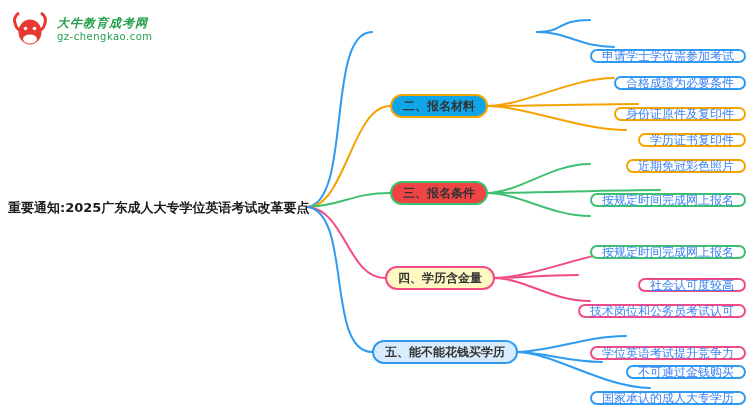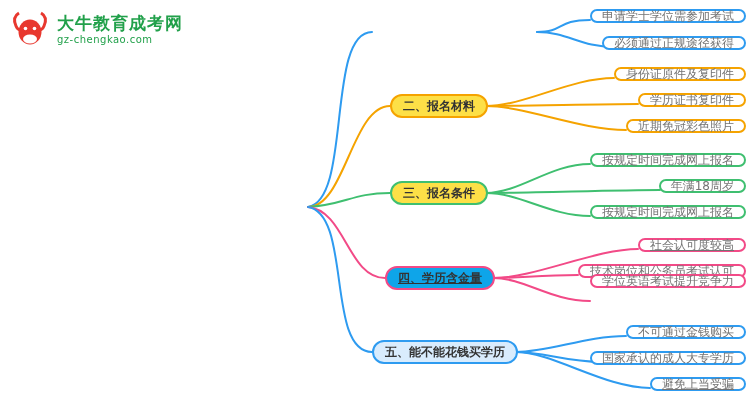--- a/index.html
+++ b/index.html
@@ -3,39 +3,39 @@
 <meta charset="utf-8">
 <style>
   html,body{margin:0;padding:0;background:#ffffff;}
   body{font-family:"DejaVu Sans","Liberation Sans",sans-serif;}
   .stage{position:relative;width:750px;height:410px;background:#ffffff;overflow:hidden;}
   svg.connectors{position:absolute;left:0;top:0;}
 
   
   .logo{position:absolute;left:10px;top:8px;display:flex;align-items:center;gap:7px;cursor:pointer;}
   .logo-texts{display:flex;flex-direction:column;line-height:1.25;}
-  .logo-name{font-size:17px;font-weight:bold;color:#21a04a;letter-spacing:1px;}
+  .logo-name{font-size:12px;font-weight:bold;color:#21a04a;letter-spacing:1px;font-style:italic;}
   .logo-domain{font-size:10px;color:#21a04a;letter-spacing:.5px;}
 
   
   .root-label{position:absolute;left:8px;top:199px;font-size:13px;font-weight:bold;color:#1a1a1a;white-space:nowrap;}
 
   
   .pill{position:absolute;height:24px;display:flex;align-items:center;justify-content:center;
         padding:0 11px;border-radius:13px;font-size:12px;font-weight:600;color:#333;
         white-space:nowrap;box-sizing:border-box;border:2px solid;}
   .pill.blue{background:#d9ecfd;border-color:#2e9bf0;}
-  .pill.orange{background:#fde047;border-color:#f5a300;}
-  .pill.green{background:#fde047;border-color:#3fbf70;}
-  .pill.pink{background:#0ea5e9;border-color:#f24a87;text-decoration:underline;}
+  .pill.orange{background:#0ea5e9;border-color:#f5a300;}
+  .pill.green{background:#ef4444;border-color:#3fbf70;}
+  .pill.pink{background:#fef9c3;border-color:#f24a87;}
 
   
   .leaf{position:absolute;right:4px;height:14px;display:flex;align-items:center;justify-content:center;
-        padding:0 10px;border-radius:12px;background:#ffffff;font-size:12px;color:#737373;
-        white-space:nowrap;box-sizing:border-box;border:2px solid;}
+        padding:0 10px;border-radius:12px;background:#ffffff;font-size:12px;color:#3b82f6;
+        white-space:nowrap;box-sizing:border-box;border:2px solid;margin-top:40px;}
   .leaf.blue{border-color:#2e9bf0;}
   .leaf.orange{border-color:#f5a300;}
   .leaf.green{border-color:#3fbf70;}
   .leaf.pink{border-color:#f24a87;}
 </style>
 </head>
 <body>
 
 <div class="stage">
 
@@ -89,38 +89,38 @@
         <circle cx="15.5" cy="20.5" r="1.8" fill="#ffffff"></circle>
         <circle cx="24.5" cy="20.5" r="1.8" fill="#ffffff"></circle>
       </svg>
     </span>
     <span class="logo-texts">
       <span class="logo-name">大牛教育成考网</span>
       <span class="logo-domain">gz-chengkao.com</span>
     </span>
   </div>
 
+  <div class="root-label">重要通知:2025广东成人大专学位英语考试改革要点</div>
 
   <div class="pill orange" style="left:390px;top:94px;">二、报名材料</div>
   <div class="pill green" style="left:390px;top:181px;">三、报名条件</div>
   <div class="pill pink" style="left:385px;top:266px;">四、学历含金量</div>
   <div class="pill blue" style="left:372px;top:340px;">五、能不能花钱买学历</div>
 
   <div class="leaf blue" style="top:9px;">申请学士学位需参加考试</div>
-  <div class="leaf blue" style="top:36px;">必须通过正规途径获得</div>
+  <div class="leaf blue" style="top:36px;">合格成绩为必要条件</div>
 
   <div class="leaf orange" style="top:67px;">身份证原件及复印件</div>
   <div class="leaf orange" style="top:119px;">近期免冠彩色照片</div>
   <div class="leaf orange" style="top:93px;">学历证书复印件</div>
 
   <div class="leaf green" style="top:153px;">按规定时间完成网上报名</div>
-  <div class="leaf green" style="top:179px;">年满18周岁</div>
   <div class="leaf green" style="top:205px;">按规定时间完成网上报名</div>
 
   <div class="leaf pink" style="top:238px;text-decoration:underline;">社会认可度较高</div>
   <div class="leaf pink" style="top:264px;">技术岗位和公务员考试认可</div>
-  <div class="leaf pink" style="top:274px;">学位英语考试提升竞争力</div>
+  <div class="leaf pink" style="top:306px;">学位英语考试提升竞争力</div>
 
   <div class="leaf blue" style="top:325px;">不可通过金钱购买</div>
   <div class="leaf blue" style="top:351px;">国家承认的成人大专学历</div>
   <div class="leaf blue" style="top:377px;text-decoration:underline;">避免上当受骗</div>
 
 </div>
 
 </body></html>

